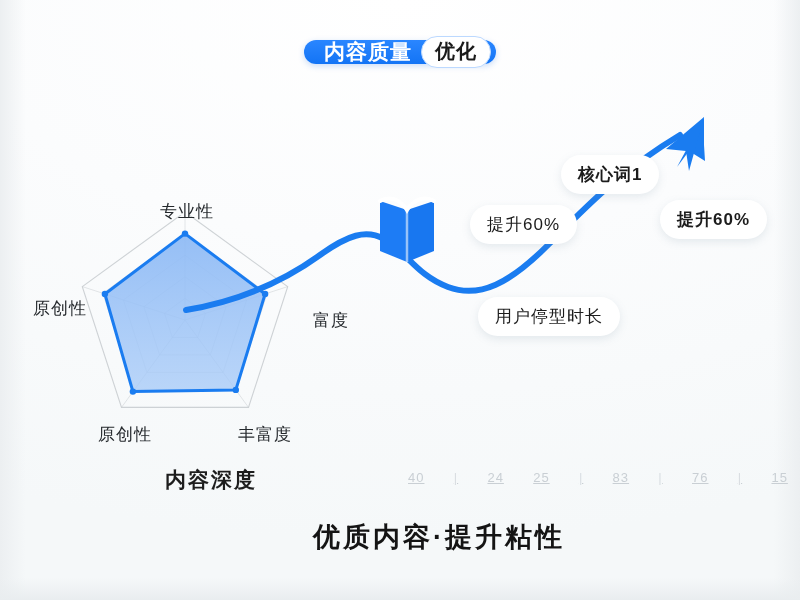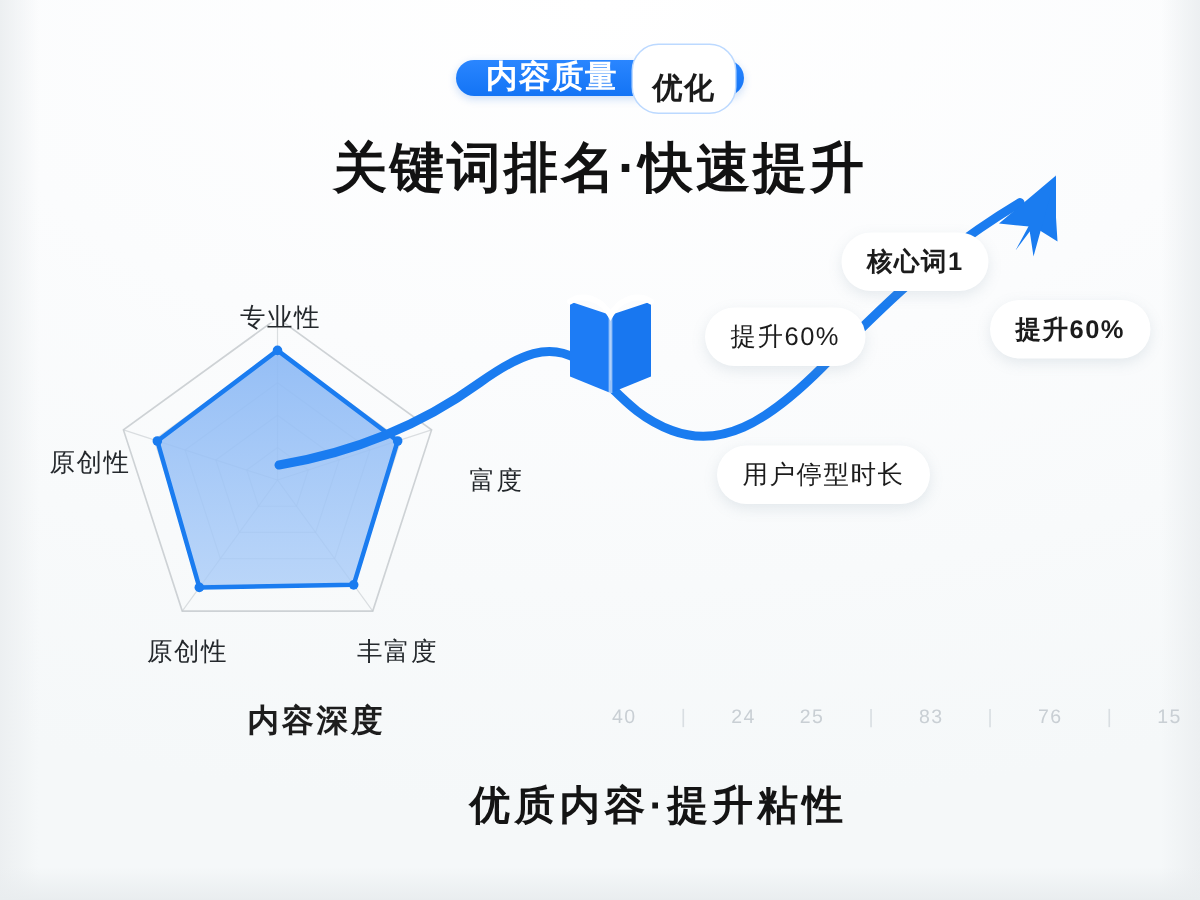--- a/index.html
+++ b/index.html
@@ -37,21 +37,21 @@
   #badge .main{
     color:#fff;font-size:21px;font-weight:700;letter-spacing:1px;
     line-height:28px;white-space:nowrap;
   }
   #badge .chip{
     margin-left:9px;
     background:#ffffff;
     border:1px solid #bcd9ff;
     border-radius:18px;
     color:#1b1b1b;font-size:20px;font-weight:700;letter-spacing:1px;
-    padding:16px 13px 3px;line-height:26px;white-space:nowrap;
+    padding:1px 13px 3px;line-height:26px;white-space:nowrap;
   }
 
   
   #main-title{
     position:absolute;left:50%;top:88px;transform:translateX(-50%);
     font-size:36px;font-weight:700;color:#121212;letter-spacing:2px;
     white-space:nowrap;
   }
   #bottom-title{
     position:absolute;left:50%;top:519px;transform:translateX(-50%);
@@ -87,39 +87,38 @@
     font-size:17px;color:#1c1c1c;letter-spacing:1px;
     padding:8px 17px;white-space:nowrap;
     box-shadow:0 3px 9px rgba(120,140,160,.17);
   }
   .pill.bold{font-weight:700;}
 
   
   #faint-axis{
     position:absolute;left:408px;top:466px;width:380px;height:22px;
     display:flex;align-items:center;justify-content:space-between;
-    font-size:13px;color:#c9cfd4;letter-spacing:1px;
+    font-size:13px;color:#c9cfd4;letter-spacing:1px;text-decoration:underline;
   }
   #faint-axis .tick{color:#d9dee2;}
 </style>
 </head>
 <body>
 
 <div id="stage">
 
   <div class="edge-shade l"></div>
   <div class="edge-shade r"></div>
   <div class="edge-shade b"></div>
 
   <div id="badge">
     <span class="main">内容质量</span>
     <span class="chip">优化</span>
   </div>
 
-  <div id="main-title">关键词排名·快速提升</div>
 
   <div id="radar-wrap">
     <svg id="radar-svg" width="330" height="230" viewBox="0 0 330 230">
       <defs>
         <linearGradient id="radarFill" x1="0" y1="0" x2="0" y2="1">
           <stop offset="0%" stop-color="#8cb9f5" stop-opacity="0.92"></stop>
           <stop offset="100%" stop-color="#a8cbf8" stop-opacity="0.78"></stop>
         </linearGradient>
       </defs>
       <g id="radar-grid">

